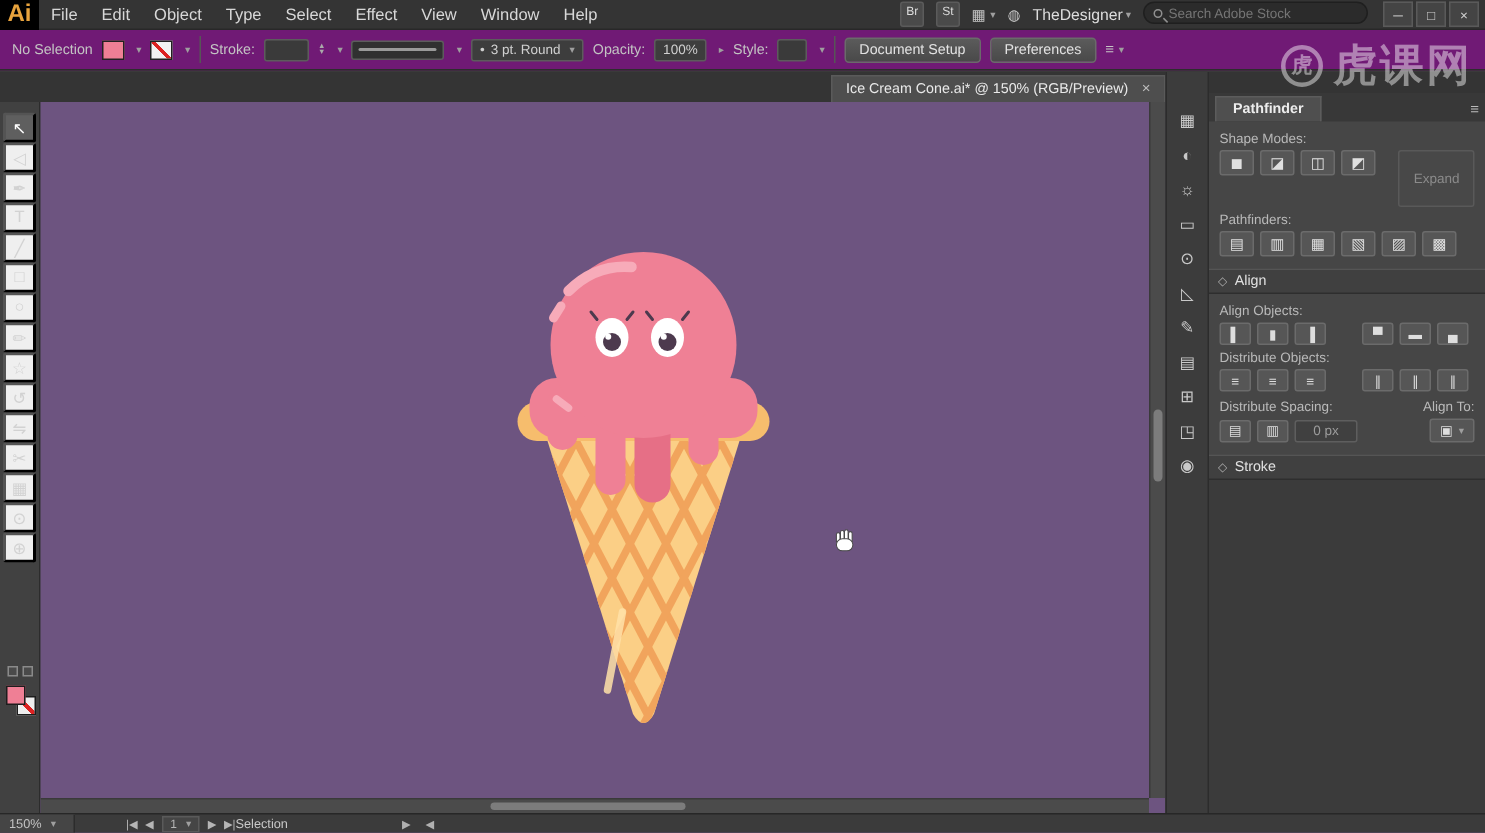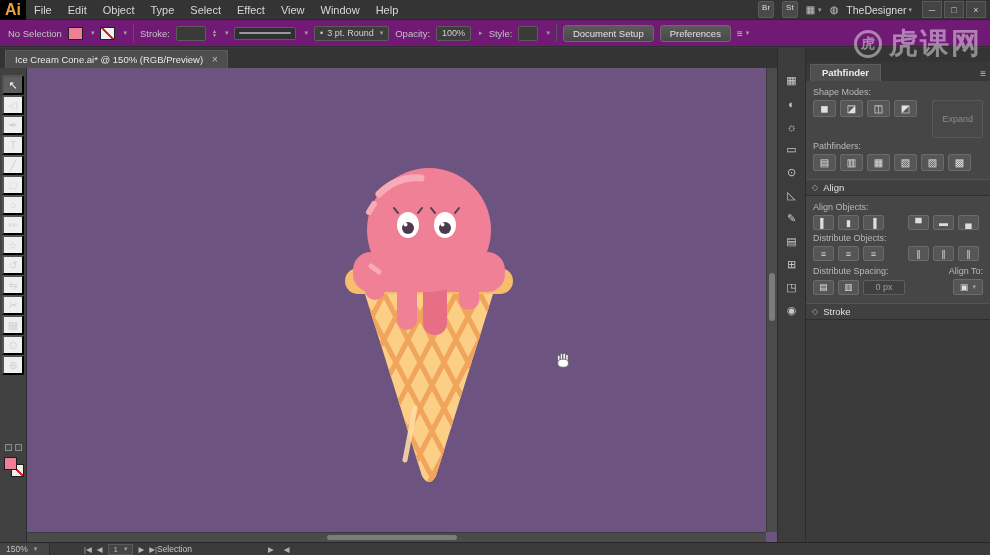--- a/index.html
+++ b/index.html
@@ -31,21 +31,21 @@
      linear-gradient(45deg, transparent 42%, #d22 42%, #d22 58%, transparent 58%), #f2f2f2; }
   .vsep { width:1px; height:18px; background:#565656; }
   .spin-box { width:30px; height:15px; background:#3a3a3a; border:1px solid #5c5c5c; border-radius:2px; position:relative; }
   .spin-arrows { display:flex; flex-direction:column; font-size:5px; color:#aaa; line-height:4px; }
   .brush-preview { width:62px; height:13px; background:#303030; border:1px solid #5c5c5c; border-radius:2px; display:flex; align-items:center; padding:0 4px; }
   .brush-line { height:2px; background:#9a9a9a; width:100%; border-radius:1px; }
   .pill-box { height:15px; background:#3d3d3d; border:1px solid #5c5c5c; border-radius:2px; display:flex; align-items:center; gap:4px; padding:0 5px; font-size:9px; color:#d0d0d0; }
   .cbtn { background:linear-gradient(#5b5b5b,#494949); border:1px solid #6a6a6a; border-radius:3px; padding:2px 9px; font-size:9.5px; color:#e2e2e2; font-family:"Liberation Sans", sans-serif; }
 
   
-  .tabbar { position:absolute; top:48px; left:0; width:777px; height:20px; background:#343434; display:flex; align-items:flex-end; padding-left:5px; }
+  .tabbar { position:absolute; top:48px; left:0; width:777px; height:20px; background:#343434; display:flex; align-items:flex-end; padding-left:5px;justify-content:flex-end; }
   .doc-tab { background:#4e4e4e; height:18px; display:flex; align-items:center; gap:9px; padding:0 9px; font-size:9.5px; color:#e9e9e9; border:1px solid #5a5a5a; border-bottom:none; }
   .tab-close { color:#bdbdbd; font-size:10px; }
 
   
   .toolbar { position:absolute; left:0; top:68px; bottom:13px; width:27px; background:#414141; border-right:1px solid #2c2c2c; display:flex; flex-direction:column; align-items:center; padding-top:7px; }
   .tool { width:22px; height:20px; display:flex; align-items:center; justify-content:center; font-size:11px; color:#d2d2d2; border-radius:2px; }
   .tool:nth-of-type(1) { background:#5f5f5f; color:#fff; }
   .mini-modes { display:flex; gap:3px; margin-top:6px; }
   .mini-sq { width:7px; height:7px; border:1px solid #8a8a8a; background:#4a4a4a; }
   .swatch-pair { position:relative; width:20px; height:20px; margin-top:6px; }
@@ -123,20 +123,24 @@
         <span>▦</span>
         <span class="caret">▾</span>
       </span>
     <span class="mb-ico">
         <span>◍</span>
       </span>
     <span class="workspace">
         <span>TheDesigner</span>
         <span class="caret">▾</span>
       </span>
+    <div class="searchbox">
+      <span class="search-glyph"></span>
+      <input placeholder="Search Adobe Stock" style="">
+    </div>
     <div class="win-controls">
       <span class="win-btn">─</span>
       <span class="win-btn">□</span>
       <span class="win-btn">×</span>
     </div>
   </div>
 </div>
 
 <div class="controlbar">
   <span class="cb-label">No Selection</span>

